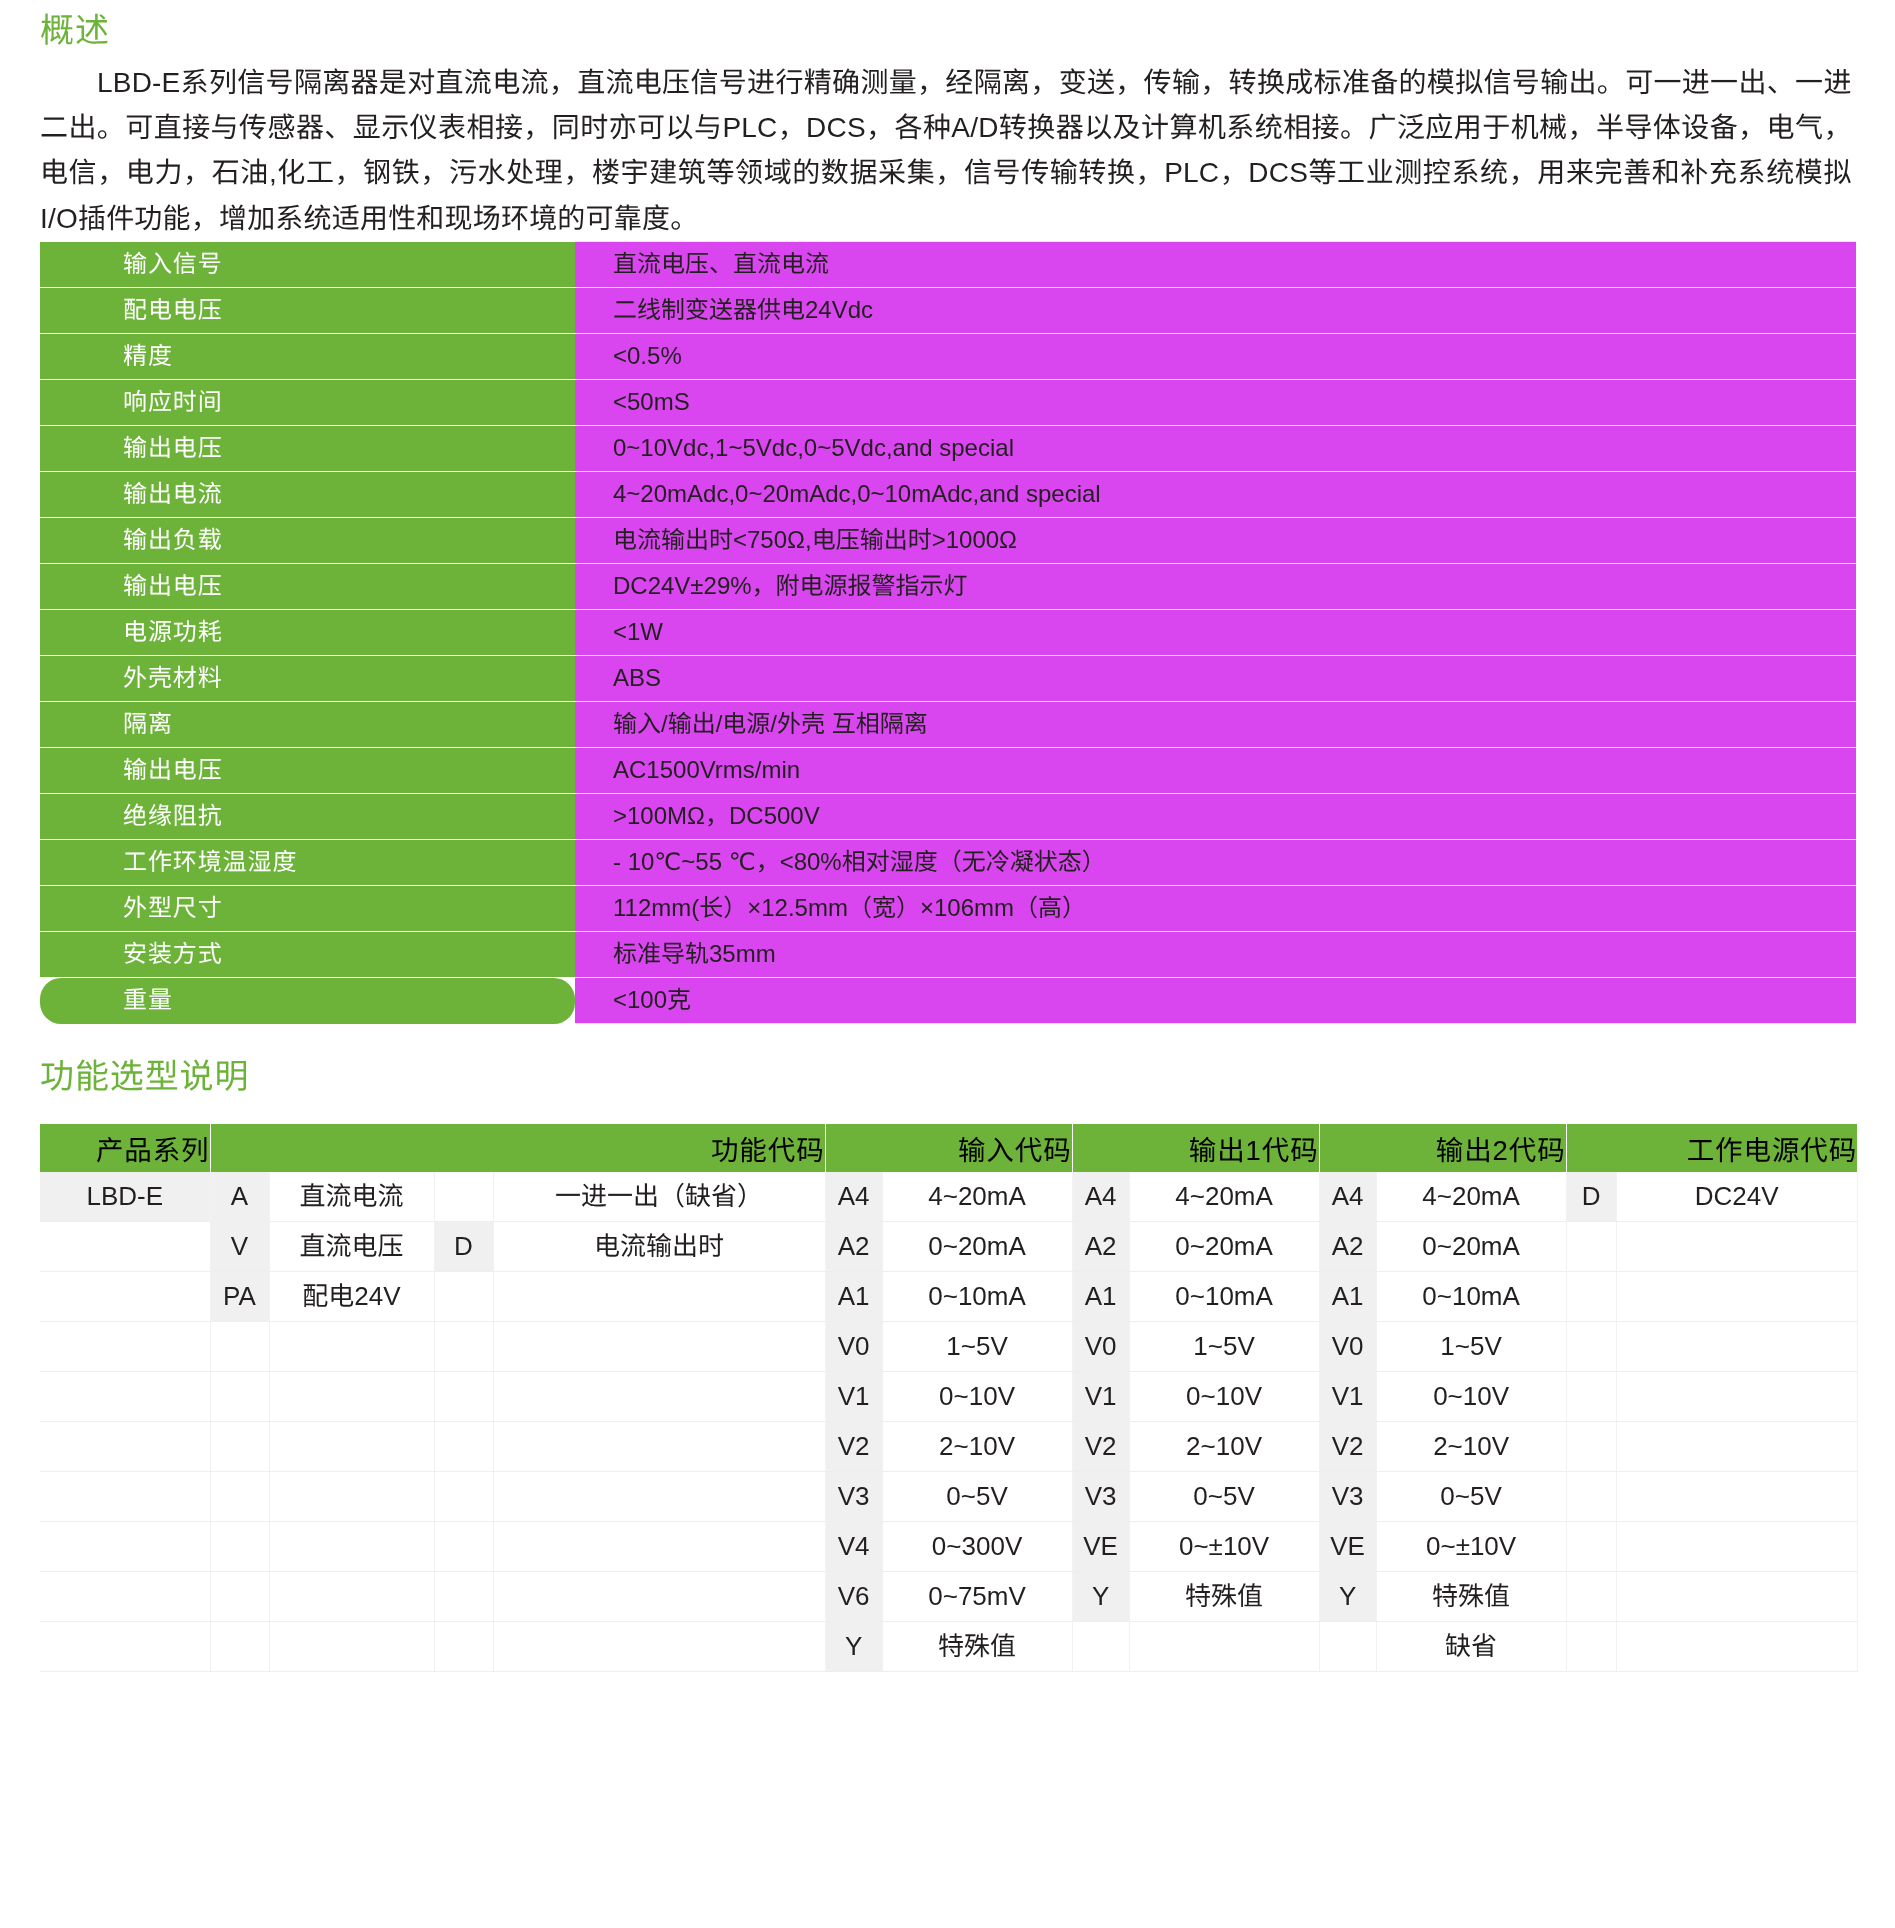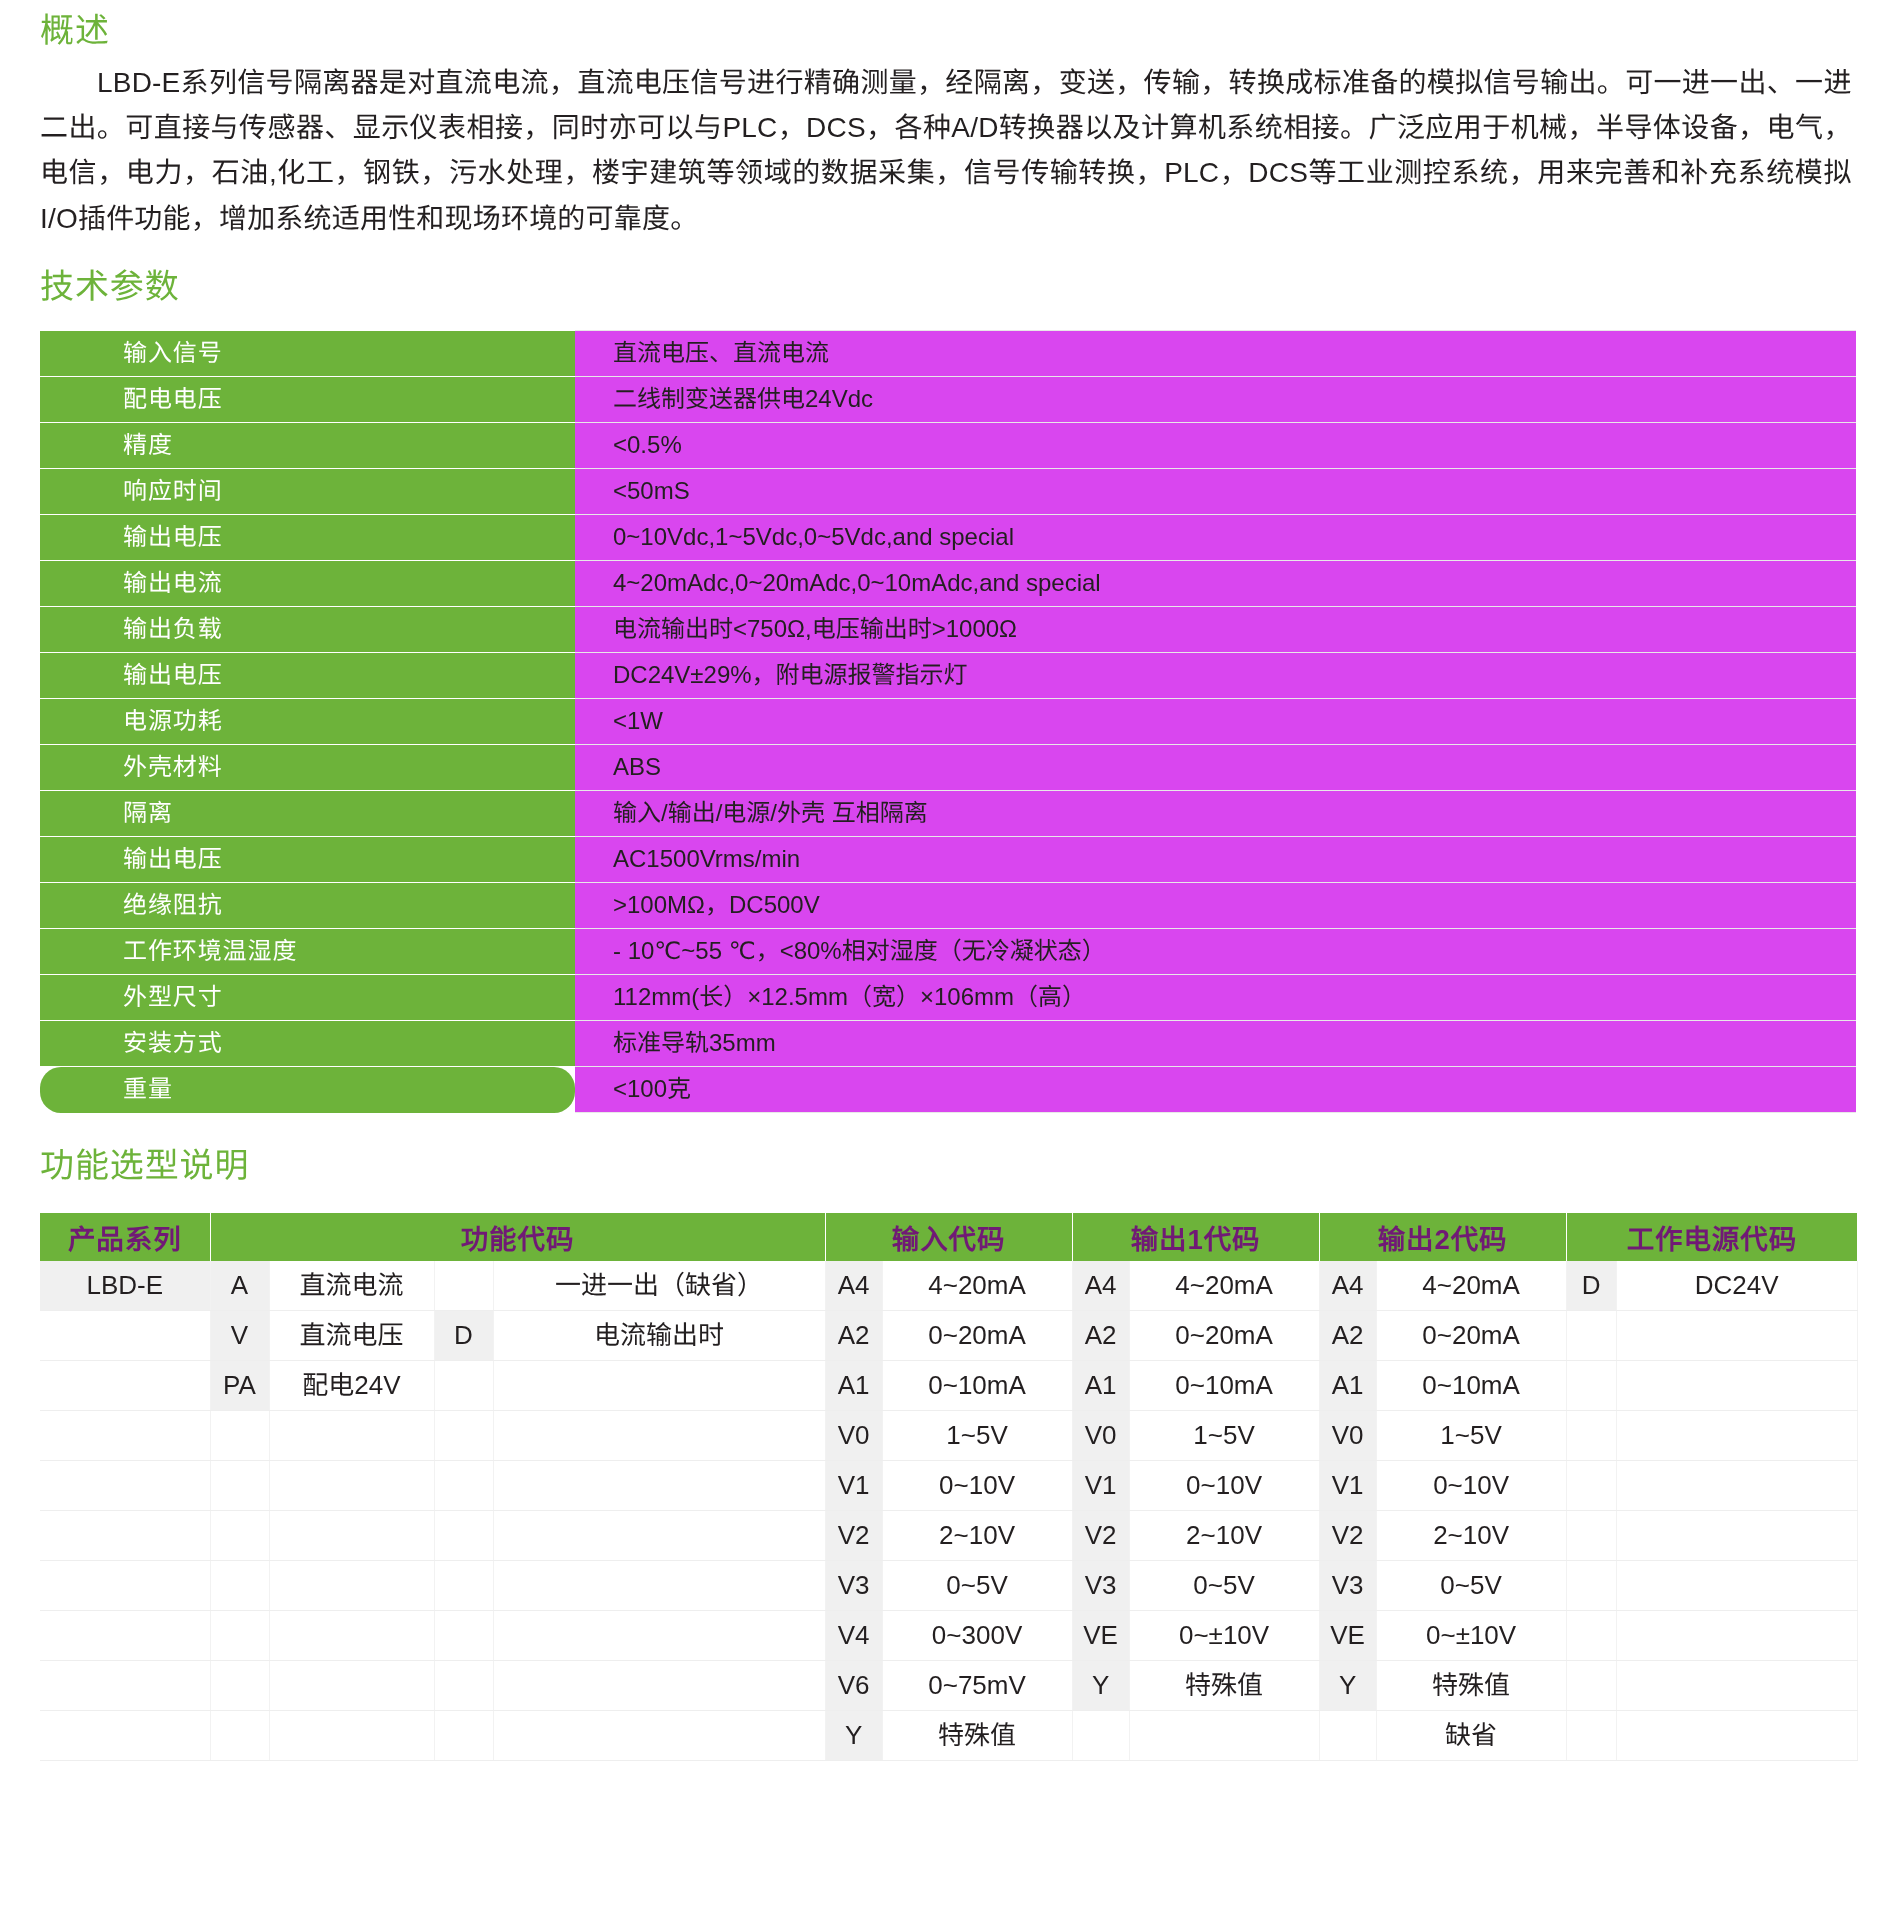--- a/index.html
+++ b/index.html
@@ -81,27 +81,28 @@
   table.tech tr:first-child td.v { border-top: 0.9px solid #e8e8e8; }
 
   
   table.func {
     border-collapse: collapse;
     width: 1816px;
     table-layout: fixed;
   }
   table.func th {
     background: #6db33a;
-    color: #701a75;
+    color: #000000;
     font-size: 27.5px;
-    font-weight: bold;
+    font-weight: normal;
     height: 48px;
     letter-spacing: 0.9px;
     border-right: 1.7px solid #ffffff;
     padding: 0;
+    text-align: right;
   }
   table.func th:last-child { border-right: none; }
   table.func td {
     font-size: 26px;
     height: 50px;
     text-align: center;
     vertical-align: middle;
     background: #ffffff;
     border-bottom: 0.9px solid #eeeeee;
     border-right: 0.9px solid #f2f2f2;
@@ -140,21 +141,20 @@
 </style>
 </head>
 <body>
 
 <div class="page">
 
   <h2 class="section-heading heading-overview">概述</h2>
 
   <p class="overview-text">LBD-E系列信号隔离器是对直流电流，直流电压信号进行精确测量，经隔离，变送，传输，转换成标准备的模拟信号输出。可一进一出、一进二出。可直接与传感器、显示仪表相接，同时亦可以与PLC，DCS，各种A/D转换器以及计算机系统相接。广泛应用于机械，半导体设备，电气，电信，电力，石油,化工，钢铁，污水处理，楼宇建筑等领域的数据采集，信号传输转换，PLC，DCS等工业测控系统，用来完善和补充系统模拟I/O插件功能，增加系统适用性和现场环境的可靠度。</p>
 
-  <h2 class="section-heading heading-tech">技术参数</h2>
 
   <table class="tech">
     <colgroup>
       <col style="width:535px">
       <col>
     </colgroup>
     <tbody id="tech-body">
         <tr>
           <td class="k">输入信号</td>
           <td class="v">直流电压、直流电流</td>

